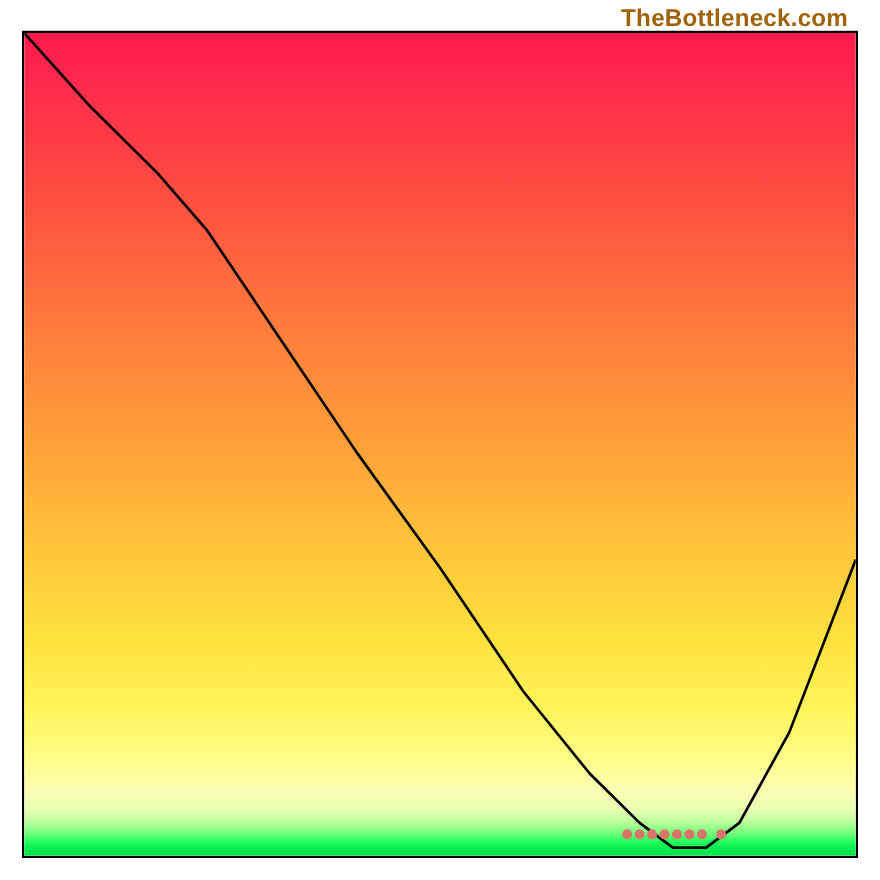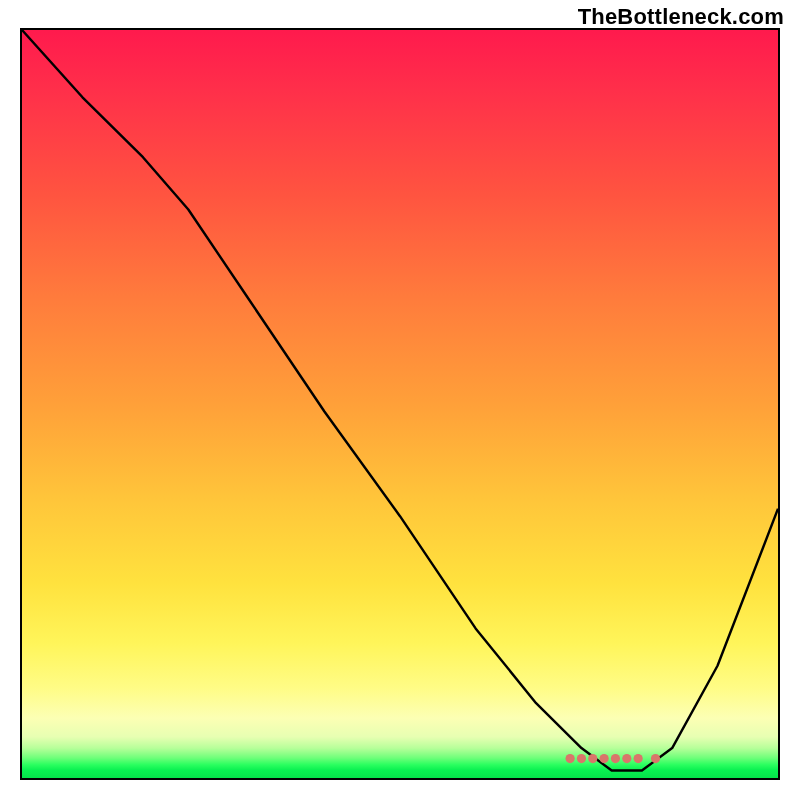--- a/index.html
+++ b/index.html
@@ -12,24 +12,24 @@
     overflow: hidden;
   }
   .chart-wrap {
     position: relative;
     width: 800px;
     height: 800px;
   }
   .watermark {
     position: absolute;
     top: 4px;
-    right: 16px;
+    right: 29px;
     font-size: 22px;
     font-weight: 600;
-    color: #000000;
+    color: #a16207;
     letter-spacing: 0.2px;
     z-index: 3;
     user-select: none;
   }
   
   .plot-area {
     position: absolute;
     left: 20px;
     top: 28px;
     width: 760px;

